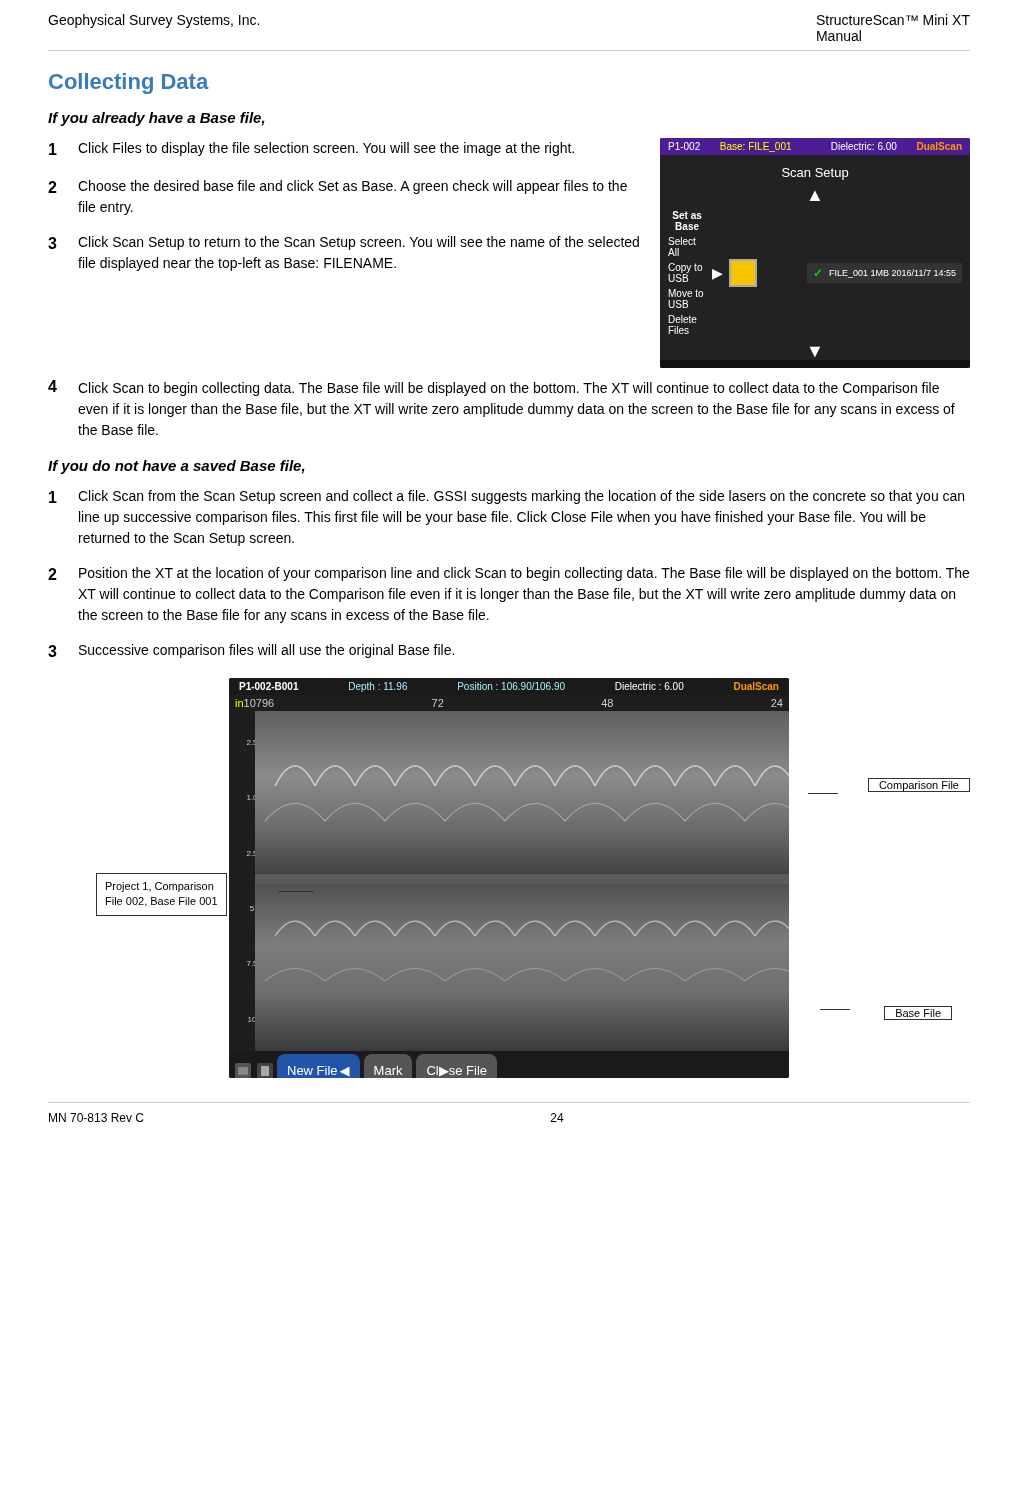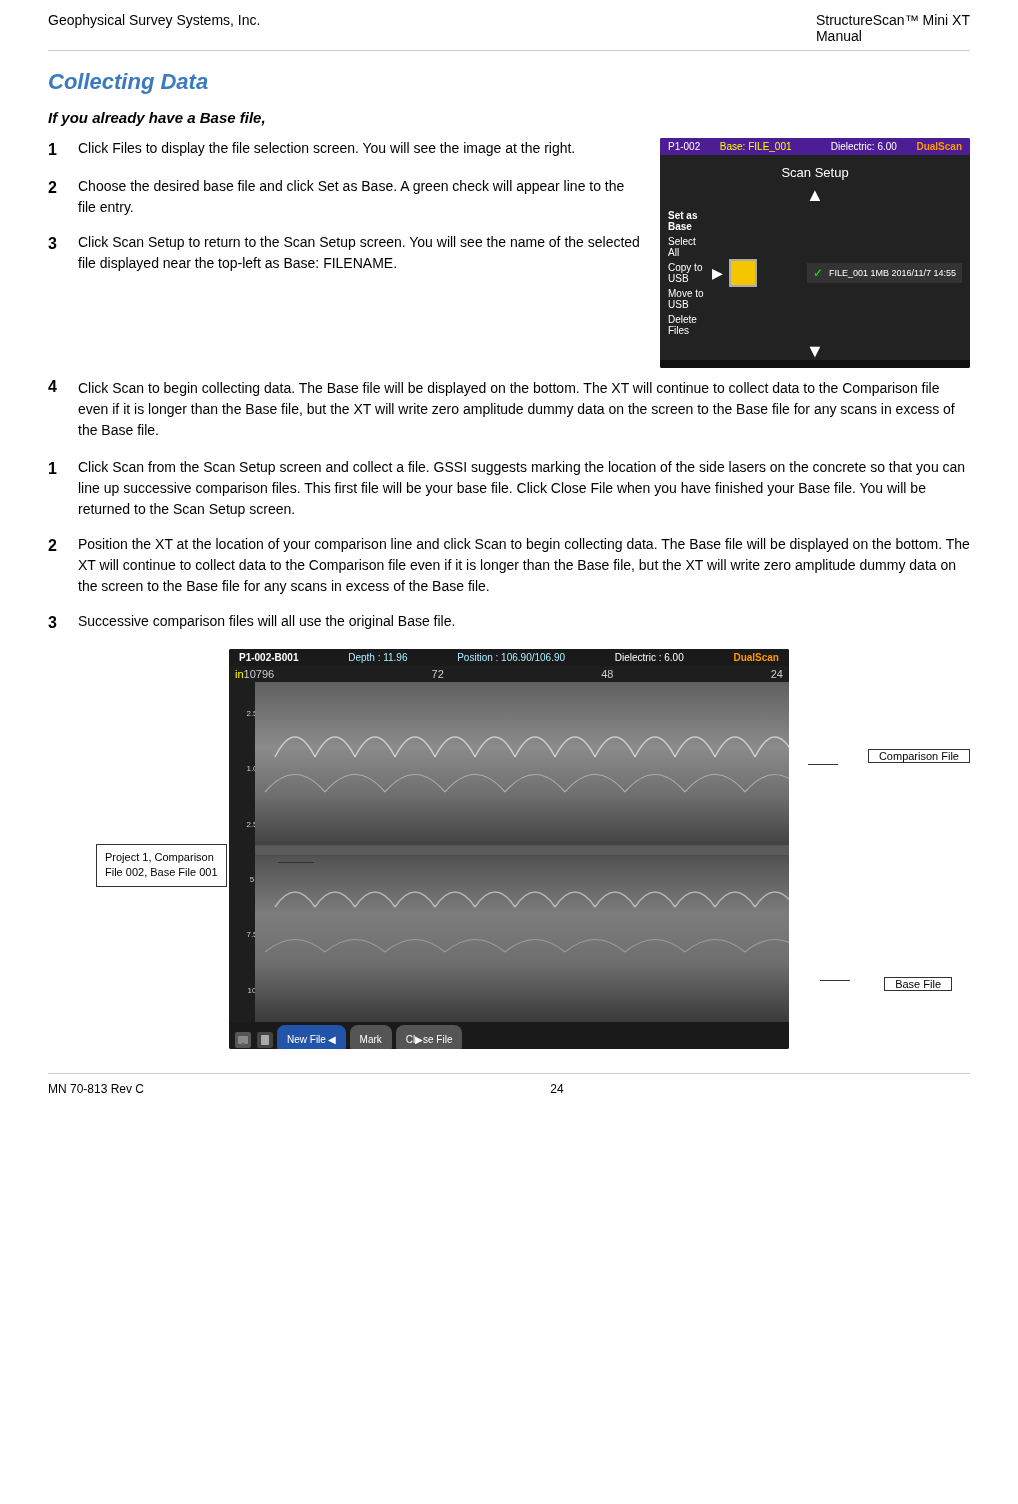--- a/index.html
+++ b/index.html
@@ -24,21 +24,20 @@
       align-items: flex-start;
       border-bottom: 1px solid #ccc;
       padding-bottom: 6px;
       margin-bottom: 18px;
     }
     .section-title {
       font-size: 22px;
       color: #3a7abf;
       font-weight: bold;
       margin-bottom: 14px;
-      font-style: italic;
     }
     .subsection-heading {
       font-size: 15px;
       font-weight: bold;
       margin-bottom: 12px;
       font-style: italic;
     }
     .content-with-image {
       display: flex;
       gap: 18px;
@@ -109,20 +108,21 @@
       flex: 1;
     }
     .scan-setup-menu div {
       color: #fff;
       font-size: 10px;
       padding: 2px 0;
     }
     .scan-setup-menu div.highlighted {
       color: #fff;
       font-weight: bold;
+      text-align: center;
     }
     .scan-setup-square {
       width: 28px;
       height: 28px;
       background: #f5c500;
       border: 2px solid #aaa;
     }
     .scan-setup-file-entry {
       display: flex;
       align-items: center;
@@ -225,21 +225,21 @@
     .scan-bottombar {
       display: flex;
       align-items: center;
       background: #1a1a1a;
       padding: 3px 6px;
       gap: 4px;
     }
     .scan-btn {
       background: #555;
       color: #fff;
-      font-size: 10px;
+      font-size: 13px;
       padding: 9px 10px;
       border-radius: 8px;
       display: inline-block;
     }
     .scan-btn.blue { background: #2255aa; }
     .scan-icon-small {
       width: 16px; height: 16px;
       background: #333;
       border-radius: 2px;
       display: inline-flex;
@@ -277,21 +277,21 @@
 
   <div class="content-with-image">
     <div class="text-column">
       <ol class="numbered-list">
         <li>
           <span class="num">1</span>
           <span>Click Files to display the file selection screen. You will see the image at the right.</span>
         </li>
         <li>
           <span class="num">2</span>
-          <span>Choose the desired base file and click Set as Base. A green check will appear line to the file entry.</span>
+          <span>Choose the desired base file and click Set as Base. A green check will appear files to the file entry.</span>
         </li>
         <li>
           <span class="num">3</span>
           <span>Click Scan Setup to return to the Scan Setup screen. You will see the name of the selected file displayed near the top-left as Base: FILENAME.</span>
         </li>
       </ol>
     </div>
 
     <div class="image-column">
       <div class="scan-setup-img">
@@ -335,20 +335,21 @@
         </div>
       </div>
     </div>
   </div>
 
   <div style="display:flex;gap:10px;margin-bottom:16px;">
     <span class="num">4</span>
     <p class="step-text">Click Scan to begin collecting data. The Base file will be displayed on the bottom. The XT will continue to collect data to the Comparison file even if it is longer than the Base file, but the XT will write zero amplitude dummy data on the screen to the Base file for any scans in excess of the Base file.</p>
   </div>
 
+  <div class="subsection-heading">If you do not have a saved Base file,</div>
 
   <ol class="full-width-list">
     <li>
       <span class="num">1</span>
       <p class="step-text">Click Scan from the Scan Setup screen and collect a file. GSSI suggests marking the location of the side lasers on the concrete so that you can line up successive comparison files. This first file will be your base file. Click Close File when you have finished your Base file. You will be returned to the Scan Setup screen.</p>
     </li>
     <li>
       <span class="num">2</span>
       <p class="step-text">Position the XT at the location of your comparison line and click Scan to begin collecting data. The Base file will be displayed on the bottom. The XT will continue to collect data to the Comparison file even if it is longer than the Base file, but the XT will write zero amplitude dummy data on the screen to the Base file for any scans in excess of the Base file.</p>
     </li>

